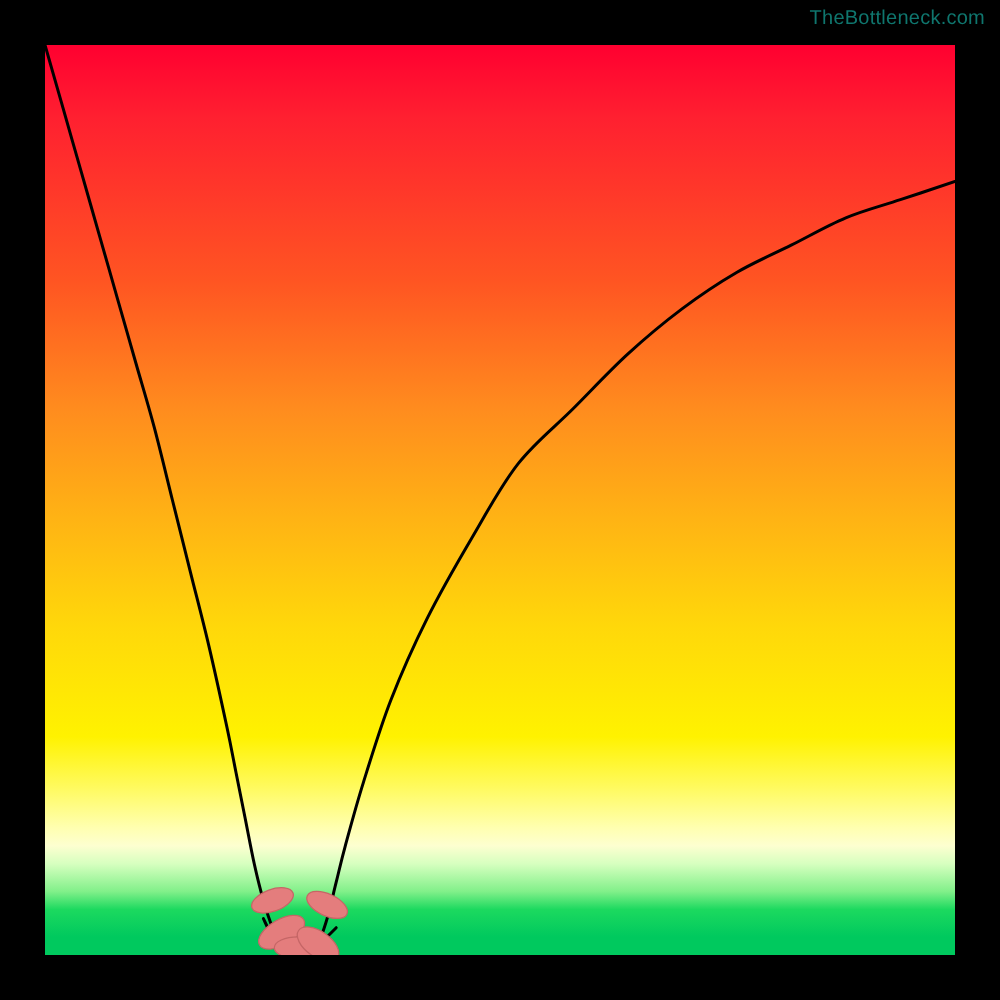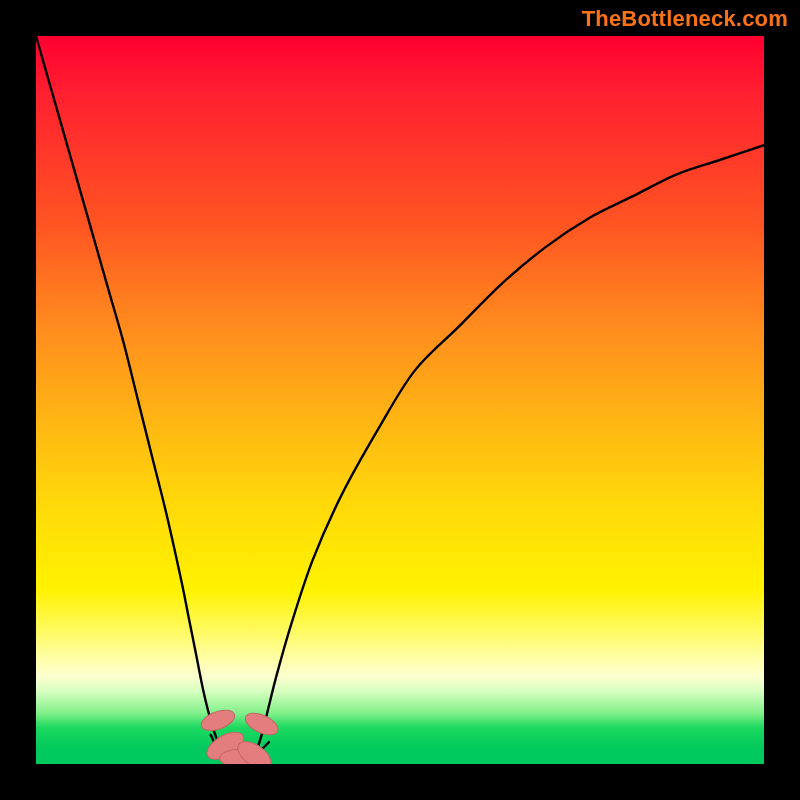--- a/index.html
+++ b/index.html
@@ -48,24 +48,24 @@
     left: 36px;
     top: 36px;
     width: 728px;
     height: 728px;
     pointer-events: none;
   }
   .watermark {
     position: absolute;
     top: 6px;
     right: 12px;
-    color: #f97316;
-    font-size: 22px;
+    color: #0f766e;
+    font-size: 16px;
     letter-spacing: 0.2px;
-    font-weight: 700;
+    font-weight: 400;
   }
 </style>
 </head>
 <body>
 
 <div class="canvas">
   <div class="gradient-area"></div>
 
   <svg class="curves" viewBox="0 0 728 728" preserveAspectRatio="none">
     <path id="curve-left" fill="none" stroke="#000" stroke-width="2.4" stroke-linecap="round" stroke-linejoin="round" d="M 0.00 0.00 C 2.43 8.49, 9.71 33.97, 14.56 50.96 C 19.41 67.95, 24.27 84.93, 29.12 101.92 C 33.97 118.91, 38.83 135.89, 43.68 152.88 C 48.53 169.87, 53.39 186.85, 58.24 203.84 C 63.09 220.83, 67.95 237.81, 72.80 254.80 C 77.65 271.79, 82.51 287.56, 87.36 305.76 C 92.21 323.96, 97.07 344.59, 101.92 364.00 C 106.77 383.41, 111.63 402.83, 116.48 422.24 C 121.33 441.65, 126.19 459.85, 131.04 480.48 C 135.89 501.11, 141.96 529.01, 145.60 546.00 C 149.24 562.99, 150.45 570.27, 152.88 582.40 C 155.31 594.53, 157.73 606.67, 160.16 618.80 C 162.59 630.93, 165.01 644.28, 167.44 655.20 C 169.87 666.12, 172.29 675.83, 174.72 684.32 C 177.15 692.81, 179.57 700.09, 182.00 706.16 C 184.43 712.23, 188.07 718.29, 189.28 720.72"></path>

